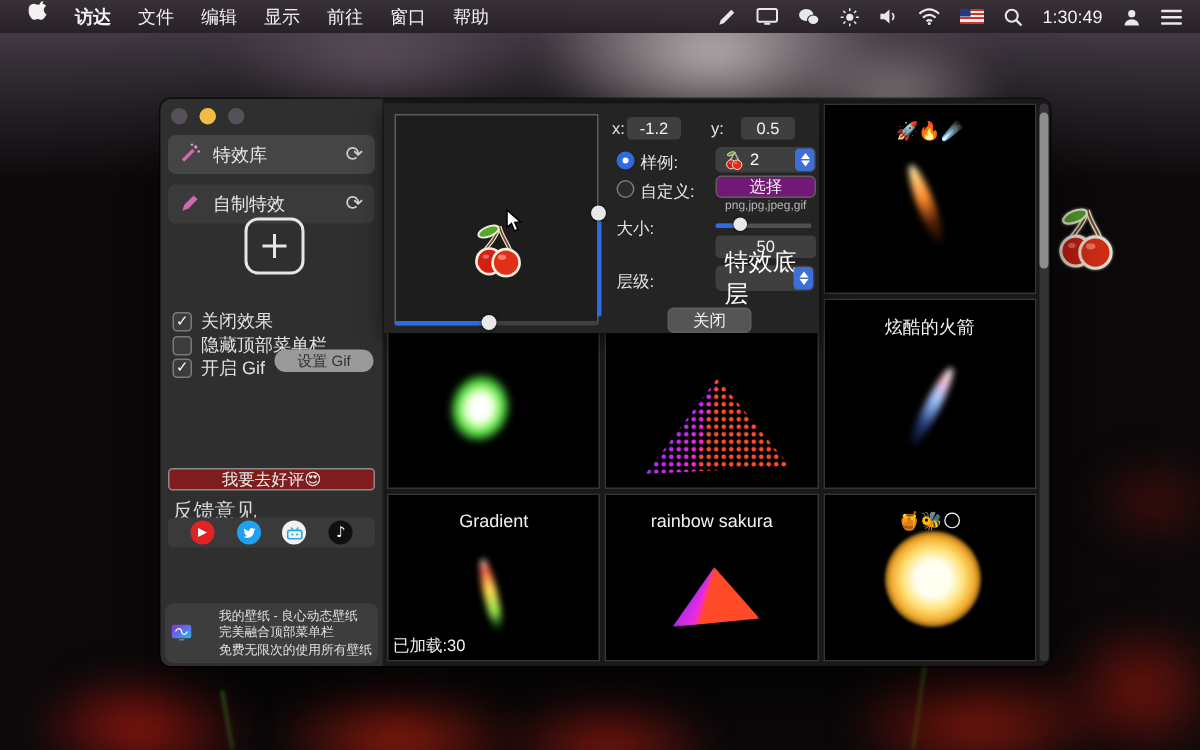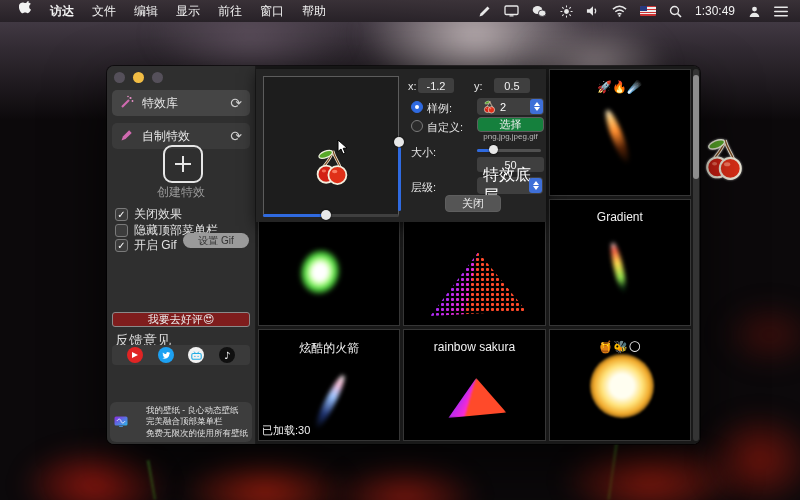--- a/index.html
+++ b/index.html
@@ -103,21 +103,21 @@
     display:flex;align-items:center;justify-content:center;}
   .radio{position:absolute;width:12px;height:12px;border-radius:50%;background:#2a2a2a;border:1px solid #7a7a7a;box-sizing:border-box;}
   .radio.sel{background:#2f6ae0;border-color:#2f6ae0;}
   .radio.sel:after{content:"";position:absolute;left:3px;top:3px;width:4px;height:4px;border-radius:50%;background:#fff;}
   .dropdown{position:absolute;background:#3f3f3f;border-radius:4px;display:flex;align-items:center;
     padding-left:6px;box-sizing:border-box;gap:4px;color:#fff;}
   .stepper{position:absolute;right:1px;top:1px;bottom:1px;width:13px;background:#3e6fd8;border-radius:3px;
     display:flex;flex-direction:column;align-items:center;justify-content:center;gap:1px;}
   .tri-up{width:0;height:0;border-left:3px solid transparent;border-right:3px solid transparent;border-bottom:4px solid #fff;}
   .tri-dn{width:0;height:0;border-left:3px solid transparent;border-right:3px solid transparent;border-top:4px solid #fff;}
-  .pbtn{position:absolute;background:#15803d;border:1px solid #5e5e5e;border-radius:4px;color:#f0f0f0;
+  .pbtn{position:absolute;background:#701a75;border:1px solid #5e5e5e;border-radius:4px;color:#f0f0f0;
     display:flex;align-items:center;justify-content:center;box-sizing:border-box;}
   .formats{position:absolute;left:221px;top:63px;width:67px;text-align:center;font-size:8px;color:#b8b8b8;}
   .strack{position:absolute;left:221px;top:80px;width:64px;height:3px;background:#505050;border-radius:2px;}
   .sfill{position:absolute;left:0;top:0;height:3px;width:16px;background:#2f6ae0;border-radius:2px;}
   .cursor{position:absolute;left:72px;top:62px;z-index:4;}
   
   .sticker{position:absolute;left:702px;top:136px;width:44px;height:46px;z-index:15;filter:drop-shadow(0 0 1px rgba(255,255,255,.6));}
 </style>
 </head>
 <body>
@@ -271,21 +271,20 @@
             <path d="M1.5 12.5l1.4-4 6.2-6.2 2.6 2.6-6.2 6.2z" fill="#d06ab0"></path>
           </svg></span>
       <span>自制特效</span>
       <span class="grow"></span>
       <span class="refresh">⟳</span>
     </div>
 
     <div class="createbtn">
       <div class="plus"></div>
     </div>
-    <div class="create-label">创建特效</div>
 
     <div class="chkrow" style="top:140px;">
       <span class="chk">✓</span>
       <span>关闭效果</span>
     </div>
     <div class="chkrow" style="top:156px;">
       <span class="chk"></span>
       <span>隐藏顶部菜单栏</span>
     </div>
     <div class="chkrow" style="top:171px;">
@@ -342,26 +341,26 @@
         <div class="cell-label">🚀🔥☄️</div>
         <div class="streak fx-comet"></div>
       </div>
       <div class="cell">
         <div class="fx-green"></div>
       </div>
       <div class="cell">
         <div class="fx-part"></div>
       </div>
       <div class="cell">
+        <div class="cell-label">炫酷的火箭</div>
+        <div class="streak fx-rocket"></div>
+      </div>
+      <div class="cell">
         <div class="cell-label">Gradient</div>
         <div class="streak fx-grad"></div>
-      </div>
-      <div class="cell">
-        <div class="cell-label">炫酷的火箭</div>
-        <div class="streak fx-rocket"></div>
       </div>
       <div class="cell">
         <div class="cell-label">rainbow sakura</div>
         <div class="fx-cone"></div>
       </div>
       <div class="cell">
         <div class="cell-label">🍯🐝🌕</div>
         <div class="fx-orb"></div>
       </div>
     </div>
@@ -420,21 +419,21 @@
 
       <span class="plabel" style="left:155px;top:111px;">层级:</span>
       <div class="dropdown" style="left:221px;top:108px;width:66px;height:17px;font-size:16px;">
         <span>特效底层</span>
         <span class="stepper">
             <span class="tri-up"></span>
             <span class="tri-dn"></span>
           </span>
       </div>
 
-      <div class="pbtn" style="left:189px;top:126px;width:56px;height:17px;font-size:11px;background:#555;">关闭</div>
+      <div class="pbtn" style="left:189px;top:136px;width:56px;height:17px;font-size:11px;background:#555;">关闭</div>
     </div>
   </div>
 </div>
 
 <div class="sticker">
   <svg width="44" height="46" viewBox="0 0 40 44">
       <use href="#cherrySym" xlink:href="#cherrySym"></use>
     </svg>
 </div>
 

